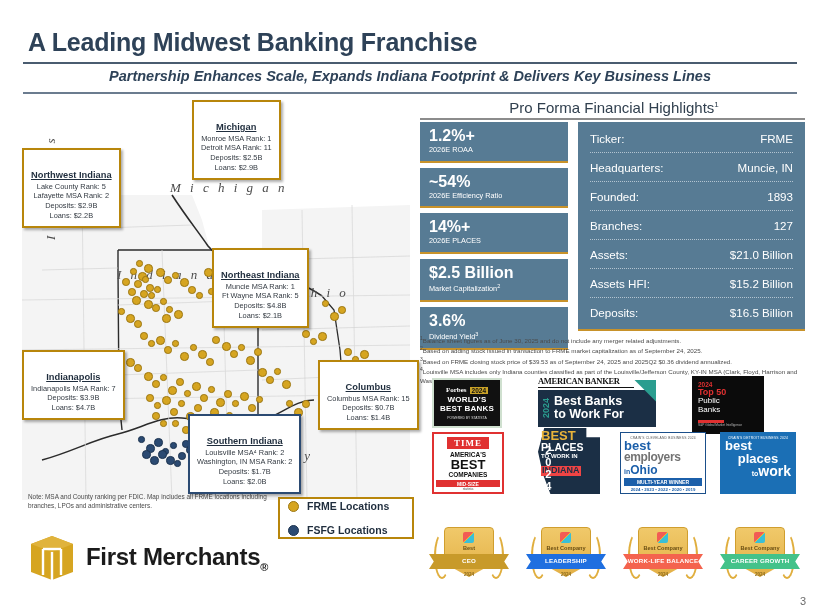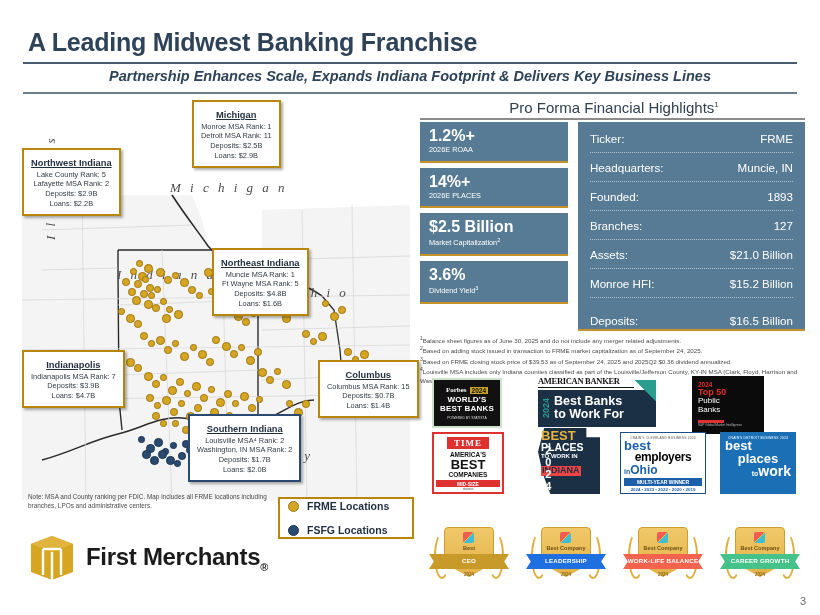--- a/index.html
+++ b/index.html
@@ -61,21 +61,21 @@
 
   .dot { position: absolute; border-radius: 50%; }
   .dot-frme { background: #d6a521; border: 0.7px solid #9c7713; }
   .dot-fsfg { background: #2b4a72; border: 0.7px solid #1d3450; }
 
   
   .callout {
     position: absolute;
     background: #ffffff;
     border: 2px solid #b8860b;
-    padding: 8px 7px 5px;
+    padding: 20px 7px 5px;
     text-align: center;
     box-shadow: 1.5px 1.5px 2.5px rgba(0,0,0,0.32);
     z-index: 5;
   }
   .callout.blue { border-color: #2b4a72; }
   .callout .c-title {
     font-size: 9.3px; font-weight: bold; color: #1f2d3d;
     text-decoration: underline; margin-bottom: 1.5px;
     white-space: nowrap;
   }
@@ -131,21 +131,21 @@
   .fin-table {
     position: absolute; left: 578px; top: 122px; width: 227px;
     background: #577b94; border-bottom: 2.5px solid #c8922a;
     padding: 2px 12px 2px;
   }
   .fin-row {
     display: flex; justify-content: space-between; align-items: center;
     height: 29px; color: #ffffff; font-size: 11.6px;
     border-bottom: 1px dotted #b3c4d1;
   }
-  .fin-row:last-child { border-bottom: none; align-items: flex-end; }
+  .fin-row:last-child { border-bottom: none; }
   .fin-row .f-key { font-weight: normal; }
   .fin-row .f-val { font-weight: normal; }
 
   
   .footnotes {
     position: absolute; left: 420px; top: 335px; width: 390px;
     font-size: 6.2px; color: #4a4a4a; line-height: 1.5;
   }
   .footnotes div { white-space: normal; }
   .footnotes sup { font-size: 5px; }
@@ -235,21 +235,21 @@
     writing-mode: vertical-rl; text-orientation: upright; line-height: 0.85;
   }
 
   
   .aw-ohio {
     left: 200px; top: 56px; width: 86px; height: 62px;
     background: #fff; border: 1.5px solid #1b4f8a; text-align: center; padding: 3px 3px;
   }
   .aw-ohio .oh-src { font-size: 3.3px; color: #555; letter-spacing: 0.2px; }
   .aw-ohio .oh-best { color: #1b5faa; font-size: 13px; font-weight: bold; line-height: 0.95; text-align: left; }
-  .aw-ohio .oh-emp { color: #000000; font-size: 12px; font-weight: bold; line-height: 0.95; text-align: center; letter-spacing: -0.4px; }
+  .aw-ohio .oh-emp { color: #737373; font-size: 12px; font-weight: bold; line-height: 0.95; text-align: left; letter-spacing: -0.4px; }
   .aw-ohio .oh-in { color: #1b5faa; font-size: 12px; font-weight: bold; line-height: 1; text-align: left; }
   .aw-ohio .oh-in small { font-size: 7px; }
   .aw-ohio .oh-band { background: #1b5faa; color: #fff; font-size: 5px; font-weight: bold; margin-top: 2px; padding: 1px 0; }
   .aw-ohio .oh-years { font-size: 4.4px; color: #1b5faa; font-weight: bold; margin-top: 1px; }
 
   
   .aw-det {
     left: 300px; top: 56px; width: 76px; height: 62px;
     background: #1b6fb5; color: #fff; padding: 4px 5px;
   }
@@ -526,21 +526,21 @@
     <div class="c-line">Lafayette MSA Rank: 2</div>
     <div class="c-line">Deposits: $2.9B</div>
     <div class="c-line">Loans: $2.2B</div>
   </div>
 
   <div class="callout co-neindiana">
     <div class="c-title">Northeast Indiana</div>
     <div class="c-line">Muncie MSA Rank: 1</div>
     <div class="c-line">Ft Wayne MSA Rank: 5</div>
     <div class="c-line">Deposits: $4.8B</div>
-    <div class="c-line">Loans: $1.6B</div>
+    <div class="c-line">Loans: $2.1B</div>
   </div>
 
   <div class="callout co-indy">
     <div class="c-title">Indianapolis</div>
     <div class="c-line">Indianapolis MSA Rank: 7</div>
     <div class="c-line">Deposits: $3.9B</div>
     <div class="c-line">Loans: $4.7B</div>
   </div>
 
   <div class="callout co-columbus">
@@ -575,20 +575,24 @@
     <span>Pro Forma Financial Highlights</span><sup>1</sup>
   </div>
   <div class="fin-rule"></div>
 
   <div class="metrics">
     <div class="metric">
       <div class="m-value">1.2%+</div>
       <div class="m-label"><span>2026E ROAA</span></div>
     </div>
     <div class="metric">
+      <div class="m-value">~54%</div>
+      <div class="m-label"><span>2026E Efficiency Ratio</span></div>
+    </div>
+    <div class="metric">
       <div class="m-value">14%+</div>
       <div class="m-label"><span>2026E PLACES</span></div>
     </div>
     <div class="metric">
       <div class="m-value">$2.5 Billion</div>
       <div class="m-label"><span>Market Capitalization</span><sup>2</sup></div>
     </div>
     <div class="metric">
       <div class="m-value">3.6%</div>
       <div class="m-label"><span>Dividend Yield</span><sup>3</sup></div>
@@ -610,21 +614,21 @@
     </div>
     <div class="fin-row">
       <span class="f-key">Branches:</span>
       <span class="f-val">127</span>
     </div>
     <div class="fin-row">
       <span class="f-key">Assets:</span>
       <span class="f-val">$21.0 Billion</span>
     </div>
     <div class="fin-row">
-      <span class="f-key">Monroe HFI:</span>
+      <span class="f-key">Assets HFI:</span>
       <span class="f-val">$15.2 Billion</span>
     </div>
     <div class="fin-row">
       <span class="f-key">Deposits:</span>
       <span class="f-val">$16.5 Billion</span>
     </div>
   </div>
 
   <div class="footnotes">
     <div><sup>1</sup><span>Balance sheet figures as of June 30, 2025 and do not include any merger related adjustments.</span></div>

